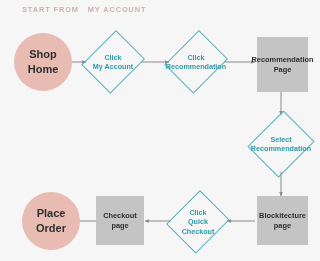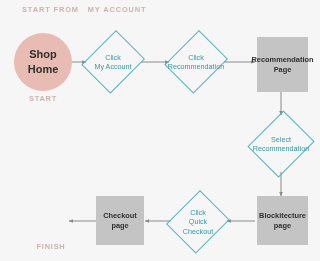--- a/index.html
+++ b/index.html
@@ -84,21 +84,21 @@
     height: 70.7%;
     transform: translate(-50%, -50%) rotate(45deg);
     border: 1px solid #56b4c0;
     box-sizing: border-box;
   }
   .node-diamond .diamond-label {
     position: relative;
     z-index: 2;
     color: #2f9aa8;
     font-size: 7.2px;
-    font-weight: 400;
+    font-weight: 700;
     line-height: 1.3;
     white-space: pre-line;
   }
 
   .node-label-text {
     white-space: pre-line;
   }
 
   
   .terminator-caption {
@@ -138,21 +138,20 @@
 
     <line x1="96" y1="221" x2="69" y2="221" stroke="#8a8a8a" stroke-width="1" marker-end="url(#arrowhead)"></line>
   </svg>
 
   <div class="flow-title">START FROM   MY ACCOUNT</div>
 
   <div class="node node-circle" style="left:14px; top:33px; width:58px; height:58px;">
     <span class="node-label-text">Shop
 Home</span>
   </div>
-  <div class="terminator-caption" style="left:14px; top:94px; width:58px;">START</div>
 
   <div class="node node-diamond" style="left:84px; top:27px; width:58px; height:70px;">
     <span class="diamond-shape"></span>
     <span class="diamond-label">Click
 My Account</span>
   </div>
 
   <div class="node node-diamond" style="left:167px; top:27px; width:58px; height:70px;">
     <span class="diamond-shape"></span>
     <span class="diamond-label">Click
@@ -163,21 +162,24 @@
     <span class="node-label-text">Recommendation
 Page</span>
   </div>
 
   <div class="node node-diamond" style="left:250px; top:108px; width:62px; height:72px;">
     <span class="diamond-shape"></span>
     <span class="diamond-label">Select
 Recommendation</span>
   </div>
 
-  <div class="terminator-caption" style="left:22px; top:242px; width:58px;">FINISH</div>
+  <div class="node node-circle" style="left:22px; top:192px; width:58px; height:58px;">
+    <span class="node-label-text">Place
+Order</span>
+  </div>
 
   <div class="node node-rect" style="left:96px; top:196px; width:48px; height:49px;">
     <span class="node-label-text">Checkout
 page</span>
   </div>
 
   <div class="node node-diamond" style="left:168px; top:188px; width:60px; height:68px;">
     <span class="diamond-shape"></span>
     <span class="diamond-label">Click
 Quick

